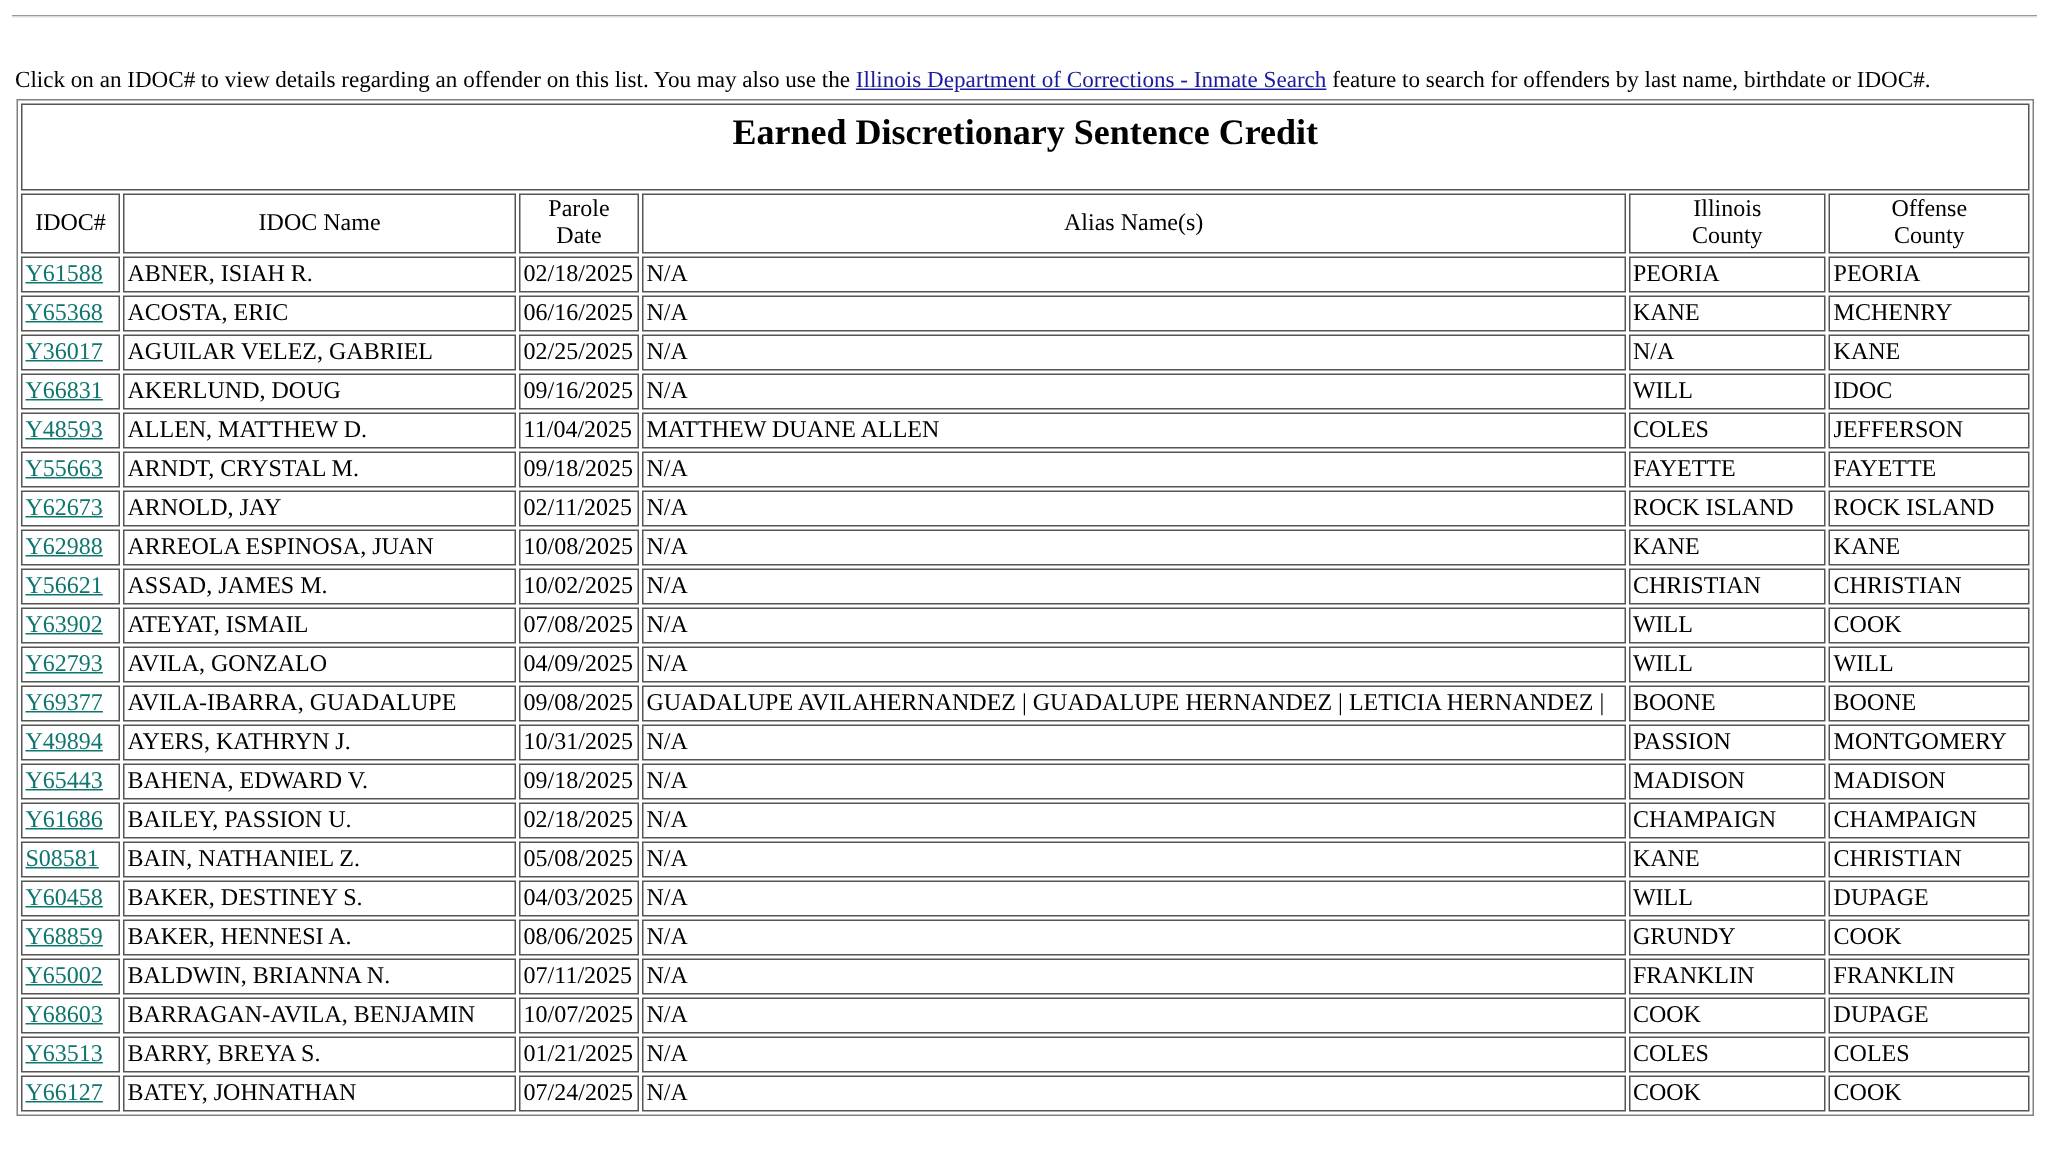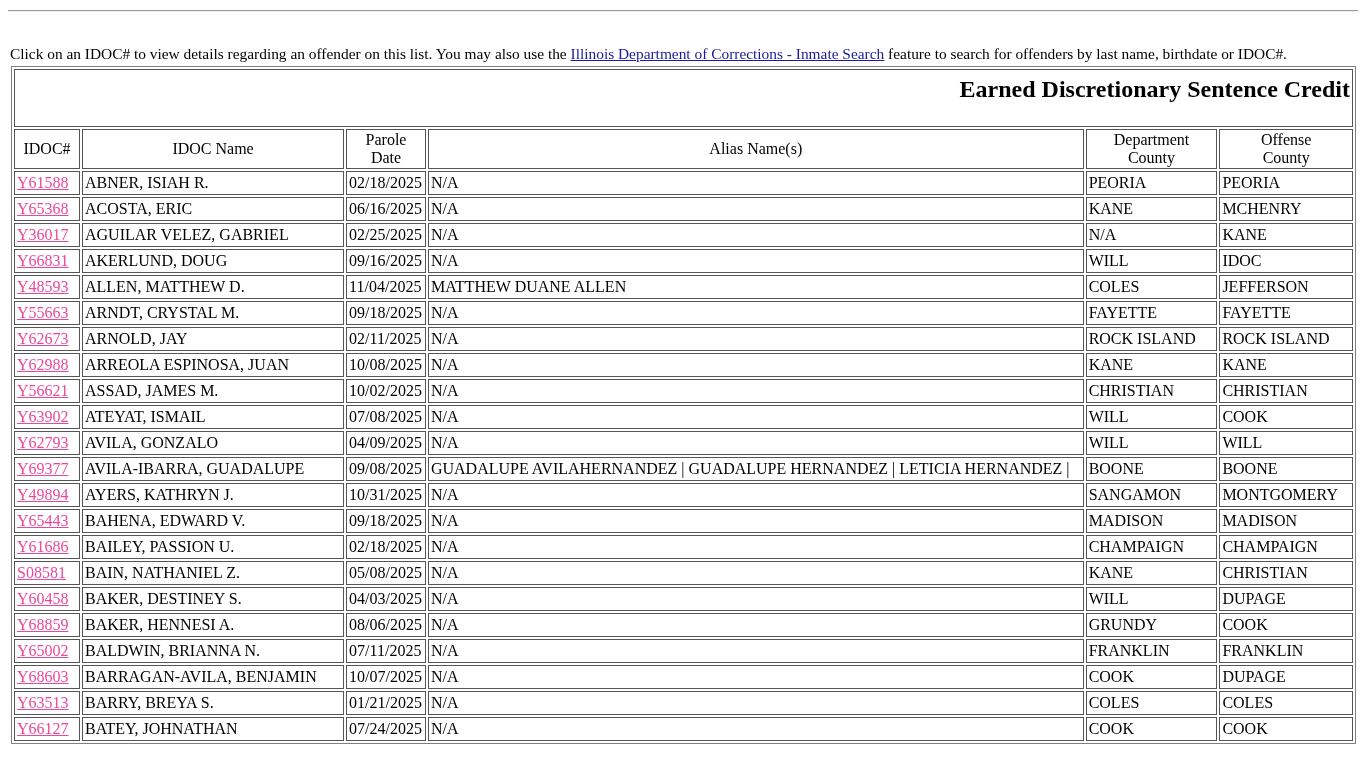--- a/index.html
+++ b/index.html
@@ -19,24 +19,24 @@
   .intro a { color: #1a0dab; color: #1a1a9e; }
   table.main {
     position: absolute; left: 11px; top: 66px; width: 1345px;
     border: 1px solid #808080; border-collapse: separate; border-spacing: 2px;
     font-size: 16px;
   }
   table.main td, table.main th {
     border: 1px solid #555; padding: 0 2px; font-weight: normal; vertical-align: middle;
   }
   .title-cell { height: 52px; text-align: center; vertical-align: top !important; padding-top: 4px !important; }
-  .title-cell h2 { margin: 0; font-size: 24px; font-weight: bold; line-height: 30px; text-align: right; }
+  .title-cell h2 { margin: 0; font-size: 24px; font-weight: bold; line-height: 30px; }
   th.hdr { text-align: center; height: 38px; line-height: 18px; }
   td.cell { height: 22px; line-height: 22px; white-space: nowrap; }
-  td.cell a { color: #ec4899; text-decoration: underline; margin-top: 16px; }
+  td.cell a { color: #0f766e; text-decoration: underline; margin-top: 16px; }
   .c-id { width: 61px; }
   .c-name { width: 259px; }
   .c-date { width: 74px; }
   .c-alias { width: 651px; }
   .c-res { width: 128px; }
   .c-off { width: 129px; }
 </style>
 </head>
 <body>
 
@@ -49,21 +49,21 @@
     <tr>
       <td colspan="6" class="title-cell">
         <h2>Earned Discretionary Sentence Credit</h2>
       </td>
     </tr>
     <tr>
       <th class="hdr c-id">IDOC#</th>
       <th class="hdr c-name">IDOC Name</th>
       <th class="hdr c-date"><span>Parole</span><br><span>Date</span></th>
       <th class="hdr c-alias">Alias Name(s)</th>
-      <th class="hdr c-res"><span>Department</span><br><span>County</span></th>
+      <th class="hdr c-res"><span>Illinois</span><br><span>County</span></th>
       <th class="hdr c-off"><span>Offense</span><br><span>County</span></th>
     </tr>
   </thead>
   <tbody id="rows">
       <tr>
         <td class="cell c-id"><a href="#">Y61588</a></td>
         <td class="cell c-name">ABNER, ISIAH R.</td>
         <td class="cell c-date">02/18/2025</td>
         <td class="cell c-alias">N/A</td>
         <td class="cell c-res">PEORIA</td>
@@ -155,21 +155,21 @@
         <td class="cell c-date">09/08/2025</td>
         <td class="cell c-alias">GUADALUPE AVILAHERNANDEZ | GUADALUPE HERNANDEZ | LETICIA HERNANDEZ |</td>
         <td class="cell c-res">BOONE</td>
         <td class="cell c-off">BOONE</td>
       </tr>
       <tr>
         <td class="cell c-id"><a href="#">Y49894</a></td>
         <td class="cell c-name">AYERS, KATHRYN J.</td>
         <td class="cell c-date">10/31/2025</td>
         <td class="cell c-alias">N/A</td>
-        <td class="cell c-res">SANGAMON</td>
+        <td class="cell c-res">PASSION</td>
         <td class="cell c-off">MONTGOMERY</td>
       </tr>
       <tr>
         <td class="cell c-id"><a href="#">Y65443</a></td>
         <td class="cell c-name">BAHENA, EDWARD V.</td>
         <td class="cell c-date">09/18/2025</td>
         <td class="cell c-alias">N/A</td>
         <td class="cell c-res">MADISON</td>
         <td class="cell c-off">MADISON</td>
       </tr>

